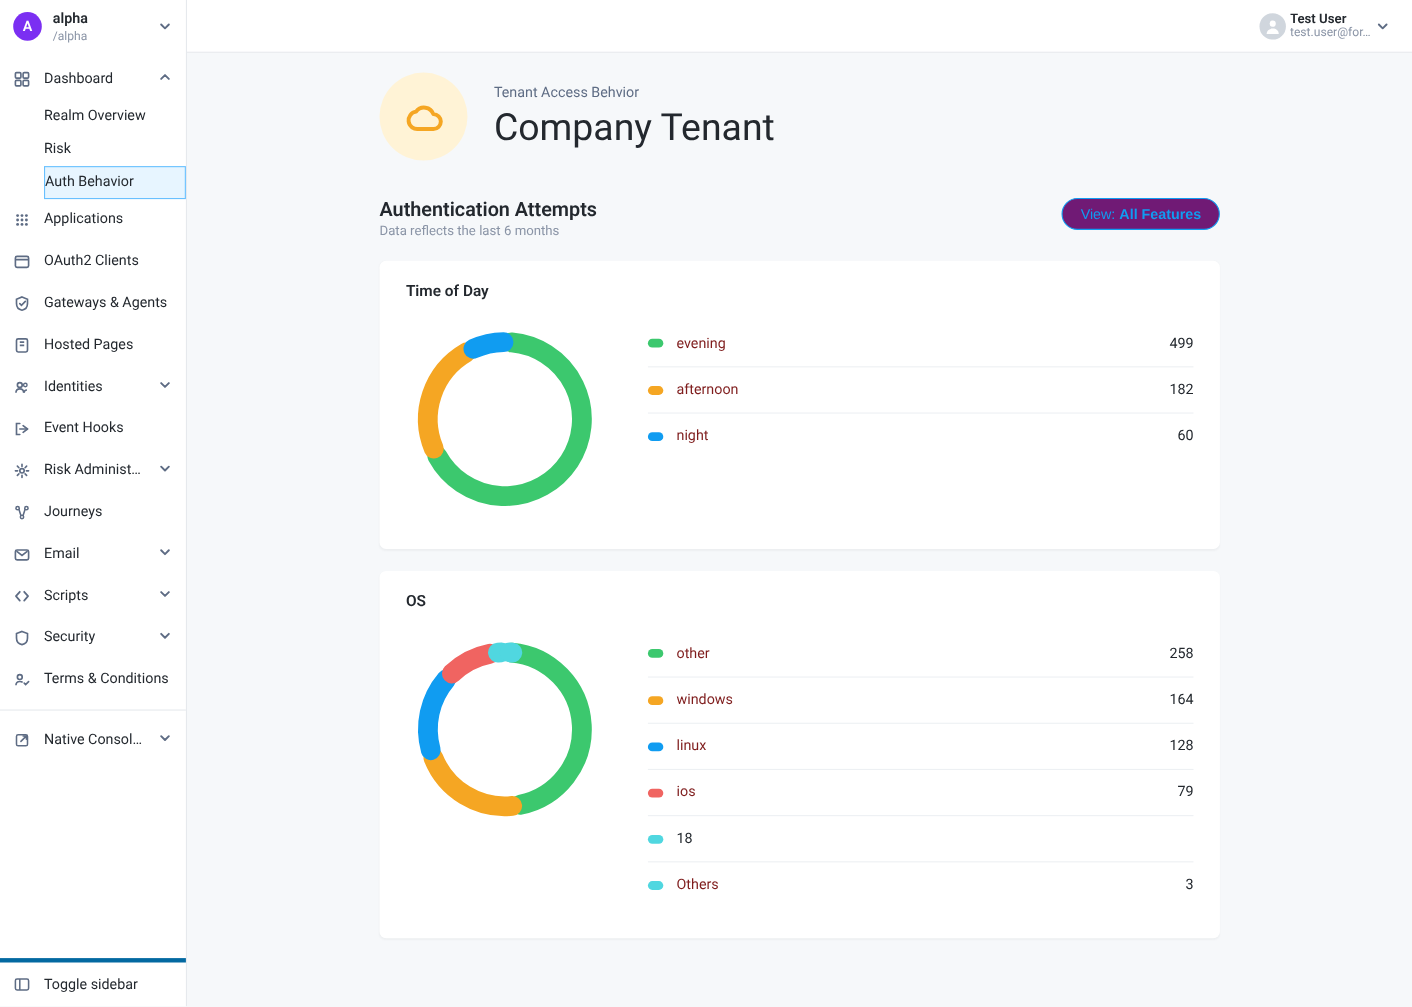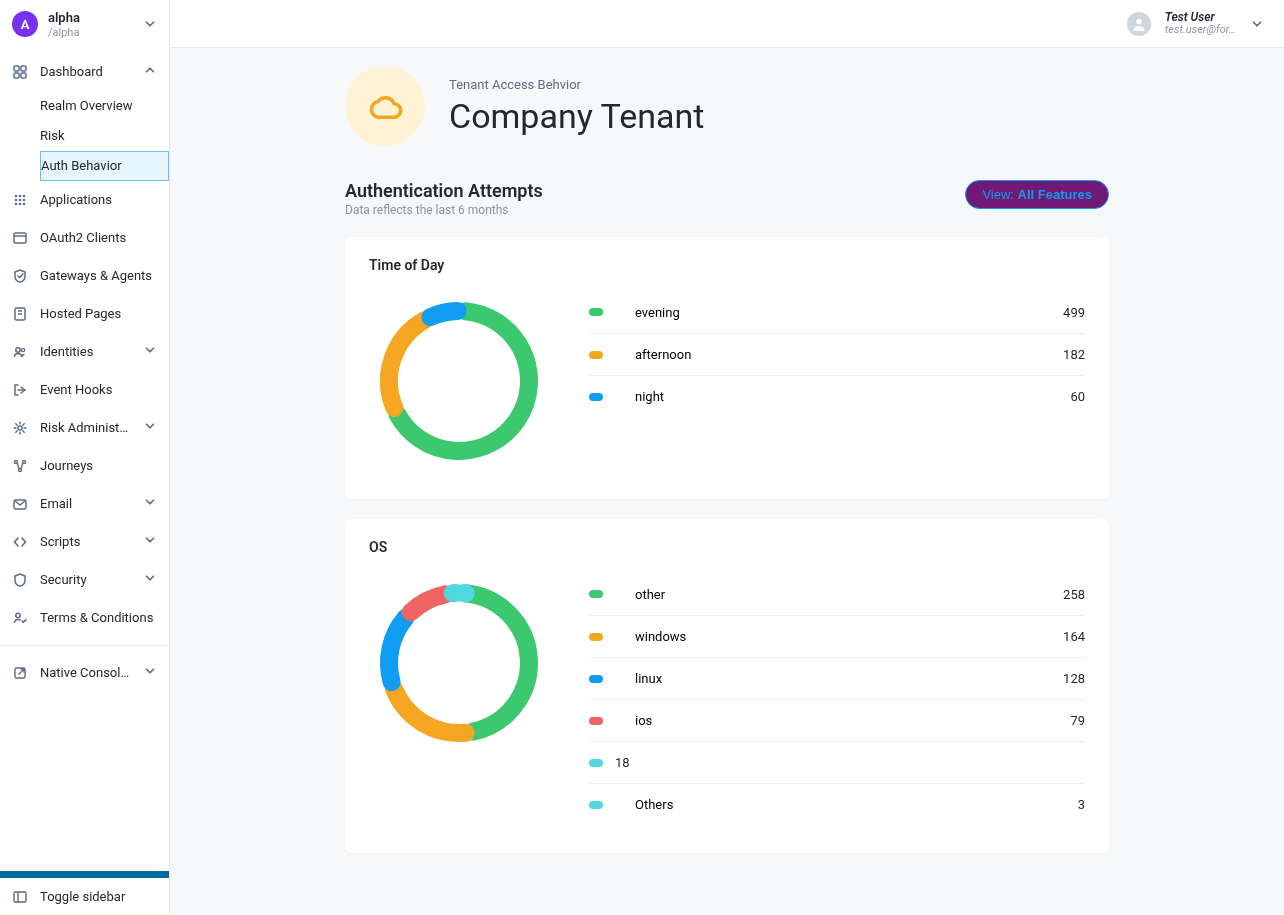--- a/index.html
+++ b/index.html
@@ -55,32 +55,32 @@
   .nav-item.active {
     background: #e7f5ff;
     border: 1px solid #69c0ff;
     border-left-width: 1px;
     border-right-width: 1px;
     margin: 0;
   }
   .nav-divider { height: 1px; background: #e6e9ed; margin: 8px 0; }
 
   .sidebar-footer {
-    border-top: 7px solid #0369a1;
+    border-top: 4px solid #0369a1;
     display: flex; align-items: center; gap: 12px;
     height: 44px; padding: 0 12px; cursor: pointer; font-size: 13px;
   }
 
   
   .topbar {
     height: 48px; background: #fff; border-bottom: 1px solid #e6e9ed;
     display: flex; align-items: center; justify-content: flex-end;
     padding: 0 20px; gap: 10px;
   }
-  .user-widget { display: flex; align-items: center; gap: 14px; cursor: pointer; font-style: italic; }
+  .user-widget { display: flex; align-items: center; gap: 4px; cursor: pointer; }
   .user-avatar {
     width: 24px; height: 24px; border-radius: 50%;
     background: #d0d6dd; display: inline-flex; align-items: center; justify-content: center;
   }
   .user-avatar svg { width: 16px; height: 16px; color: #fff; }
   .user-text { line-height: 1.1; max-width: 90px; }
   .user-name { font-size: 12px; font-weight: 600; color: #23282e; white-space: nowrap; overflow: hidden; text-overflow: ellipsis; }
   .user-email { font-size: 11px; color: #8a94a6; white-space: nowrap; overflow: hidden; text-overflow: ellipsis; }
 
   
@@ -118,21 +118,21 @@
   .donut-wrap { width: 180px; height: 180px; flex-shrink: 0; }
 
   .legend { flex: 1; }
   .legend-row {
     display: flex; align-items: center; gap: 12px;
     height: 42px; border-top: 1px solid #edf0f3;
     font-size: 13px;
   }
   .legend .legend-row:first-child { border-top: 0; }
   .swatch { width: 14px; height: 8px; border-radius: 4px; flex-shrink: 0; }
-  .legend-label { flex: 1; color: #000000; margin-left: 20px; }
+  .legend-label { flex: 1; color: #7f1d1d; }
   .legend-val { color: #23282e; }
 
   
   .donut-wrap svg { width: 100%; height: 100%; }
 
   svg .chev { fill: none; stroke: currentColor; stroke-width: 2; stroke-linecap: round; stroke-linejoin: round; }
 </style>
 </head>
 <body>
 

